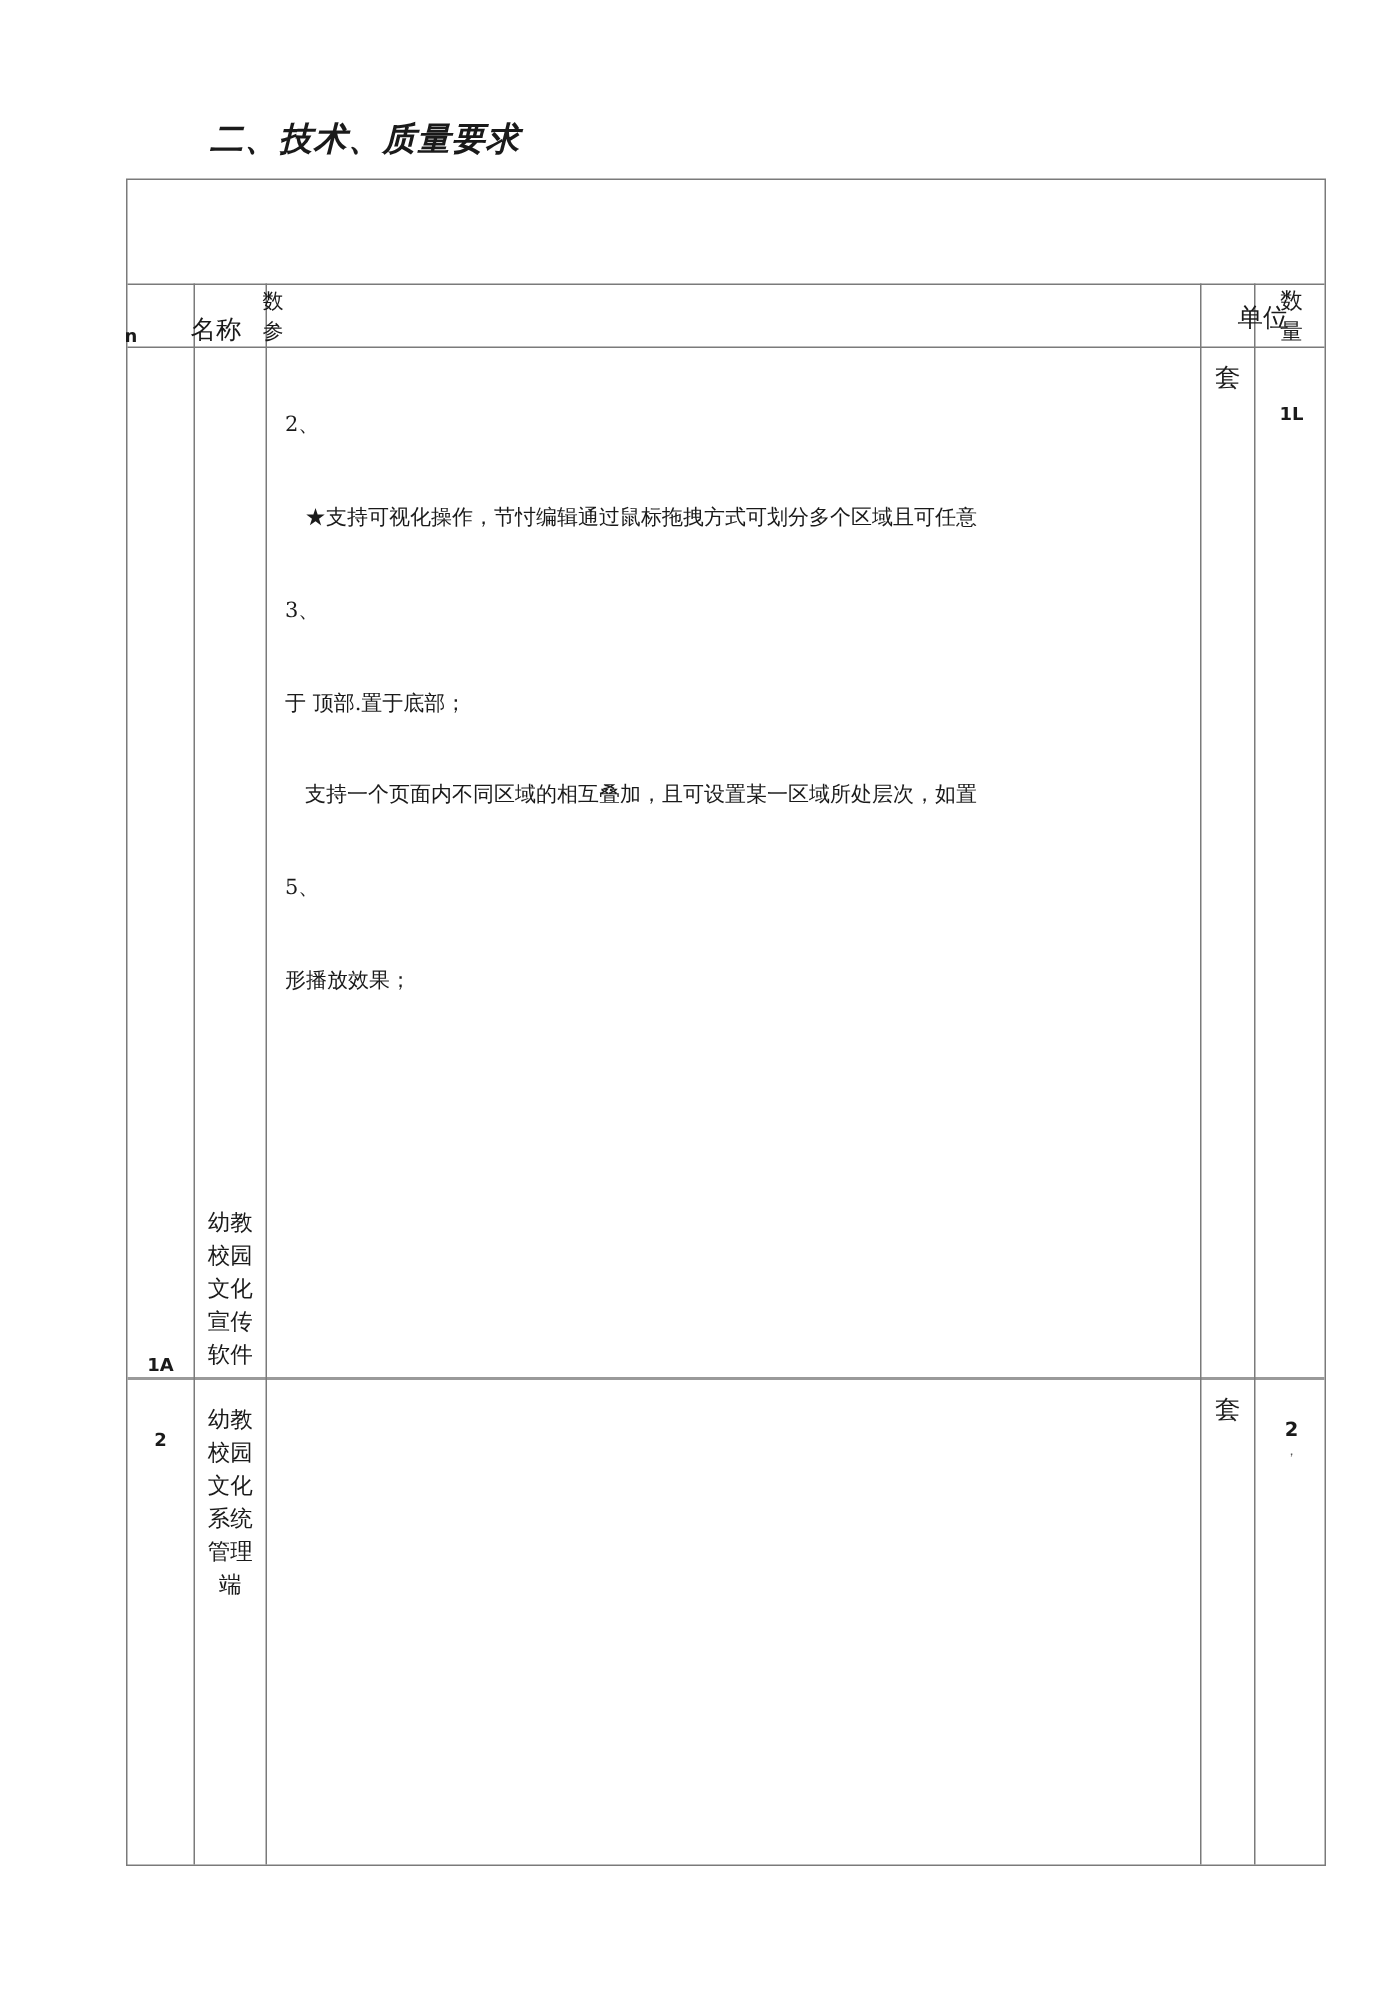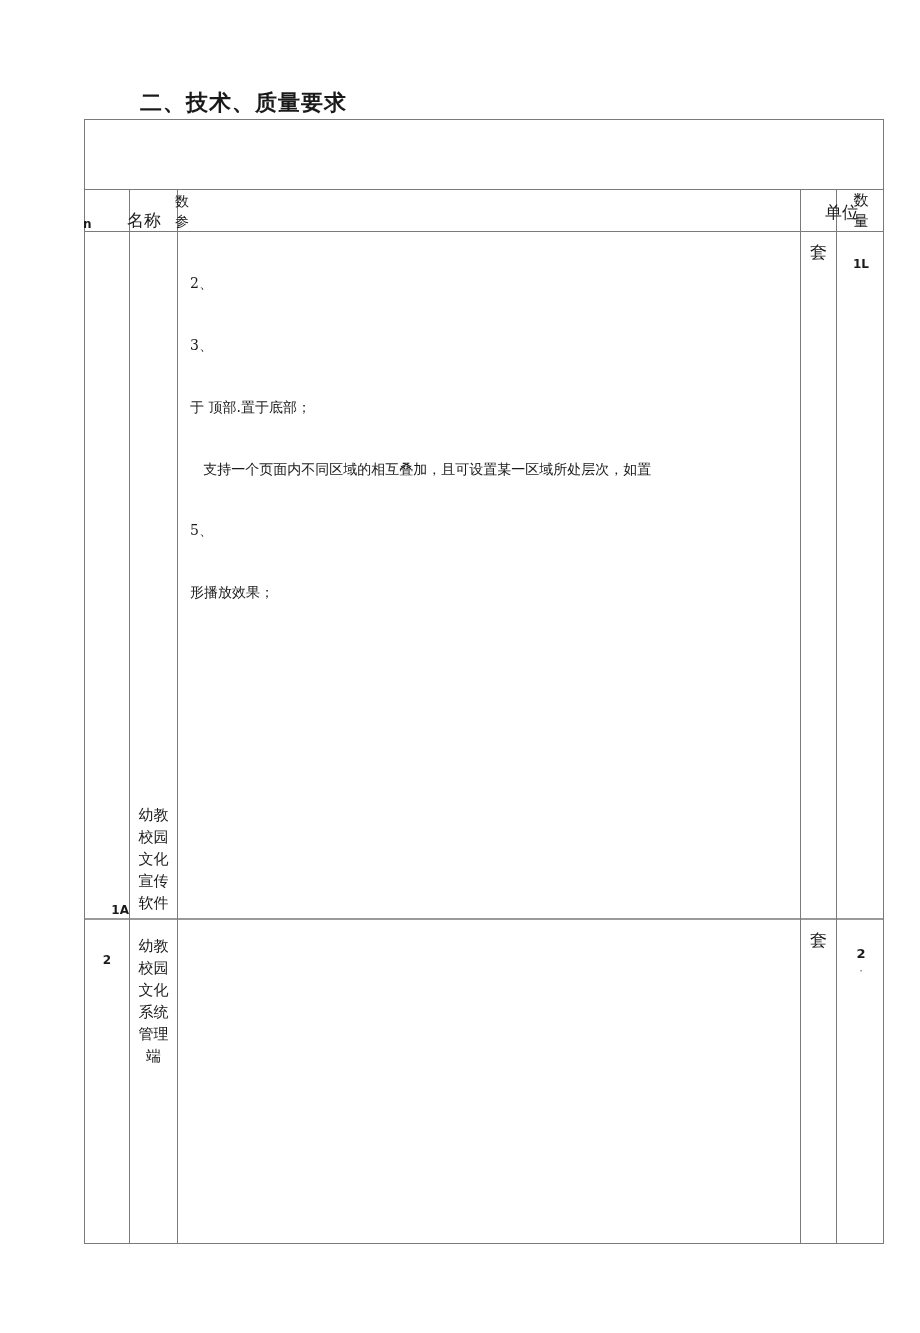--- a/index.html
+++ b/index.html
@@ -1,19 +1,19 @@
 <!DOCTYPE html>
 <html><head>
 <meta charset="utf-8">
 <style>
   html, body { margin: 0; padding: 0; background: #ffffff; }
   body { width: 920px; height: 1333px; position: relative; overflow: hidden;
          font-family: "DejaVu Serif", "Liberation Serif", serif; color: #1a1a1a; }
-  .heading { position: absolute; left: 140px; top: 88px; font-size: 22px; font-weight: bold;
-             font-family: "DejaVu Sans", "Liberation Sans", sans-serif; letter-spacing: 1px; }
+  .heading { position: absolute; left: 140px; top: 78px; font-size: 22px; font-weight: bold;
+             font-family: "DejaVu Sans", "Liberation Sans", sans-serif; letter-spacing: 1px; font-style: italic; }
   .tbl { position: absolute; left: 84px; top: 119px; width: 800px; height: 1125px;
          border: 1px solid #7a7a7a; box-sizing: border-box; }
   .hline { position: absolute; left: 0; right: 0; height: 0; border-top: 1px solid #7a7a7a; }
   .vline { position: absolute; width: 0; border-left: 1px solid #7a7a7a; }
   .cell { position: absolute; font-size: 17px; line-height: 20px; }
   .sans { font-family: "DejaVu Sans", "Liberation Sans", sans-serif; font-weight: bold; font-size: 12px; }
   .vert { text-align: center; line-height: 22px; font-size: 15px; }
   .params { position: absolute; left: 105px; top: 112px; width: 612px; font-size: 14px; line-height: 20.6px;
             white-space: pre-wrap; overflow: hidden; height: 686px; }
   .params div { min-height: 20.6px; }
@@ -39,30 +39,31 @@
   <div class="cell" style="left:90px; top:71px; line-height:20px; font-size:14px">
     <div>数</div>
     <div>参</div>
   </div>
   <div class="cell" style="left:740px; top:82px">单位</div>
   <div class="cell vert" style="left:752px; top:70px; width:48px; line-height:21px">
     <div>数</div>
     <div>量</div>
   </div>
 
-  <div class="cell sans" style="left:0; top:780px; width:44px; text-align:right">1A</div>
+  <div class="cell sans" style="left:0; top:780px; width:44px; text-align:center">1A</div>
   <div class="cell vert" style="left:45px; top:684px; width:47px">
     <div>幼教</div>
     <div>校园</div>
     <div>文化</div>
     <div>宣传</div>
     <div>软件</div>
   </div>
   <div class="params">
     <div>2、</div>
+    <div>   ★支持可视化操作，节忖编辑通过鼠标拖拽方式可划分多个区域且可任意</div>
     <div>3、</div>
     <div>于 顶部.置于底部；</div>
     <div>   支持一个页面内不同区域的相互叠加，且可设置某一区域所处层次，如置</div>
     <div>5、</div>
     <div>形播放效果；</div>
     
     
     
     
     
@@ -78,21 +79,21 @@
     
     
     
     
     
     
     
     
   </div>
   <div class="cell" style="left:725px; top:122px">套</div>
-  <div class="cell sans" style="left:752px; top:134px; width:48px; text-align:center">1L</div>
+  <div class="cell sans" style="left:752px; top:146px; width:48px; text-align:center">1L</div>
 
   <div class="cell sans" style="left:0; top:830px; width:44px; text-align:center">2</div>
   <div class="cell vert" style="left:45px; top:815px; width:47px">
     <div>幼教</div>
     <div>校园</div>
     <div>文化</div>
     <div>系统</div>
     <div>管理</div>
     <div>端</div>
   </div>

